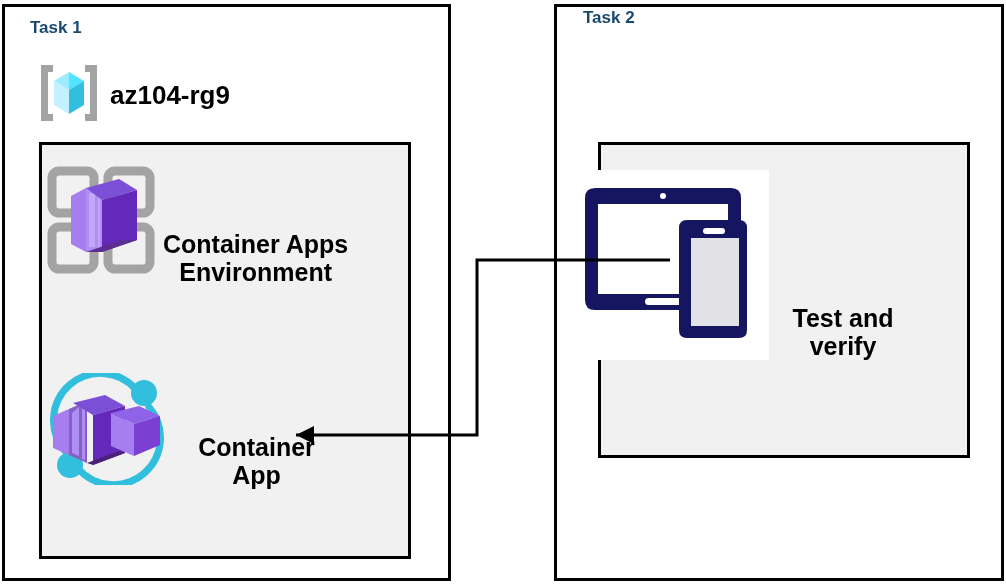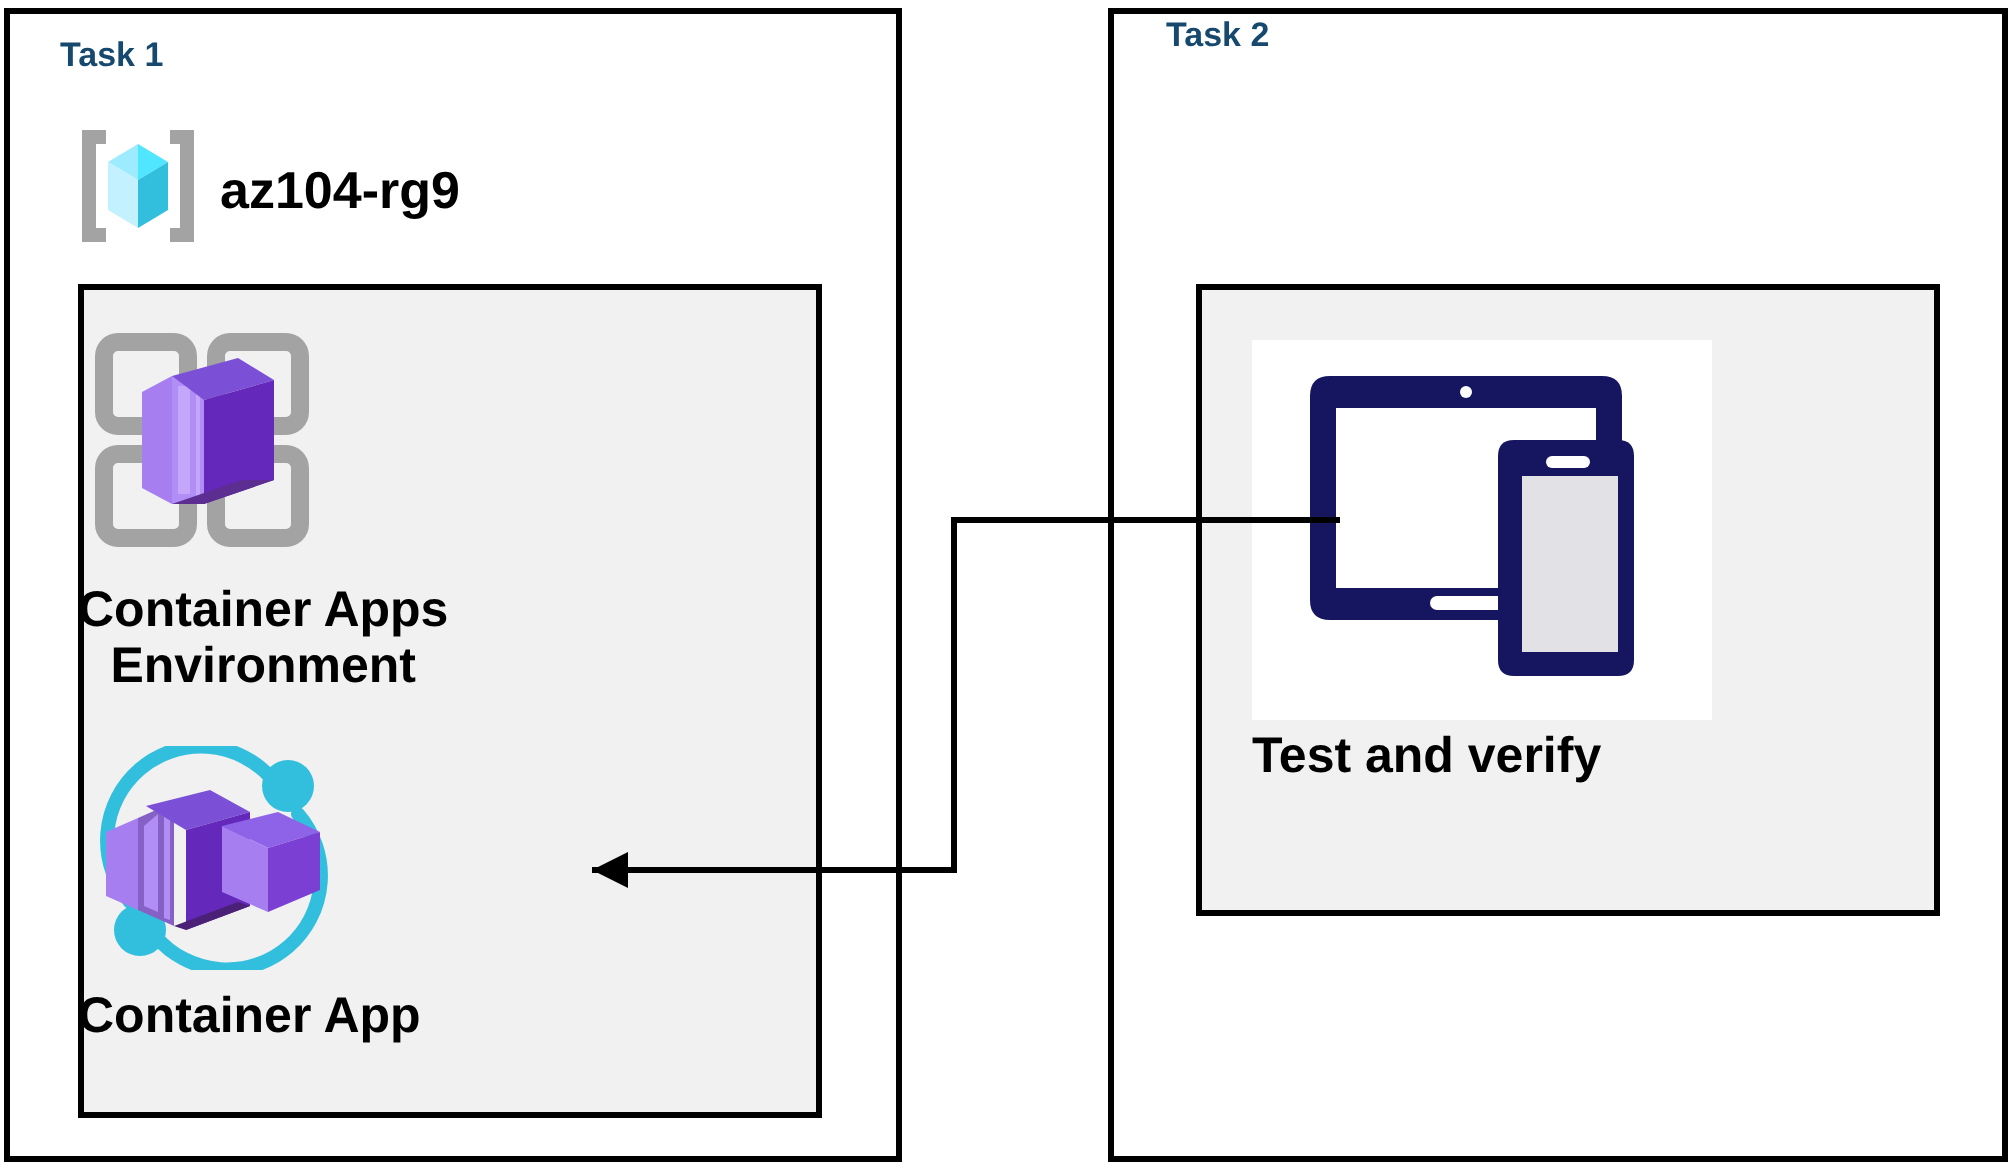--- a/index.html
+++ b/index.html
@@ -62,36 +62,35 @@
     border: 3px solid #000000;
     box-sizing: border-box;
   }
   #task1-inner { left: 39px;  top: 142px; width: 372px; height: 417px; }
   #task2-inner { left: 598px; top: 142px; width: 372px; height: 316px; }
 
   
   .node {
     position: absolute;
     display: flex;
-    flex-direction: column;
-    align-items: flex-start;
+    align-items: flex-end;
   }
   .node-caption {
     font-size: 25px;
     font-weight: bold;
     color: #000000;
     text-align: center;
     line-height: 1.12;
     white-space: pre-line;
     margin-top: 4px;
   }
 
   #cae-node { left: 39px; top: 160px; width: 372px; }
   #ca-node  { left: 39px; top: 373px; width: 299px; }
-  #tv-node  { left: 626px; top: 170px; width: 344px; }
+  #tv-node  { left: 573px; top: 170px; width: 344px; }
 
   #tv-icon-bg {
     background: #ffffff;
     width: 230px;
     height: 190px;
     display: flex;
     align-items: center;
     justify-content: center;
   }
 

